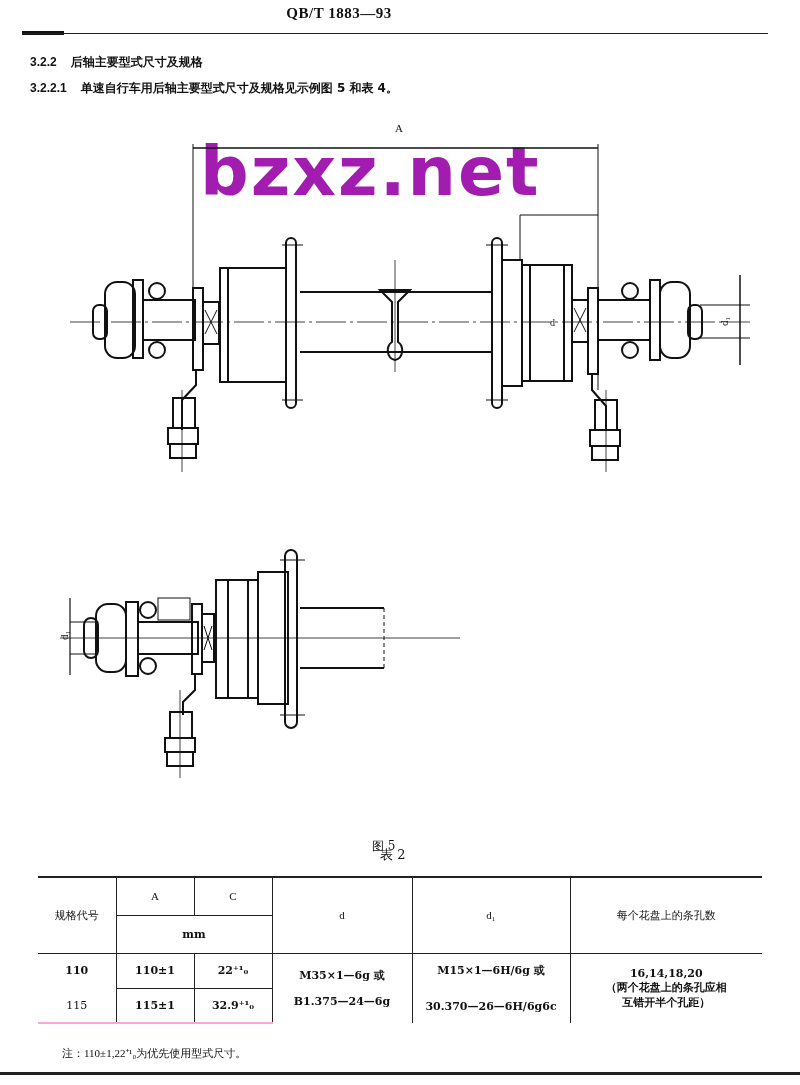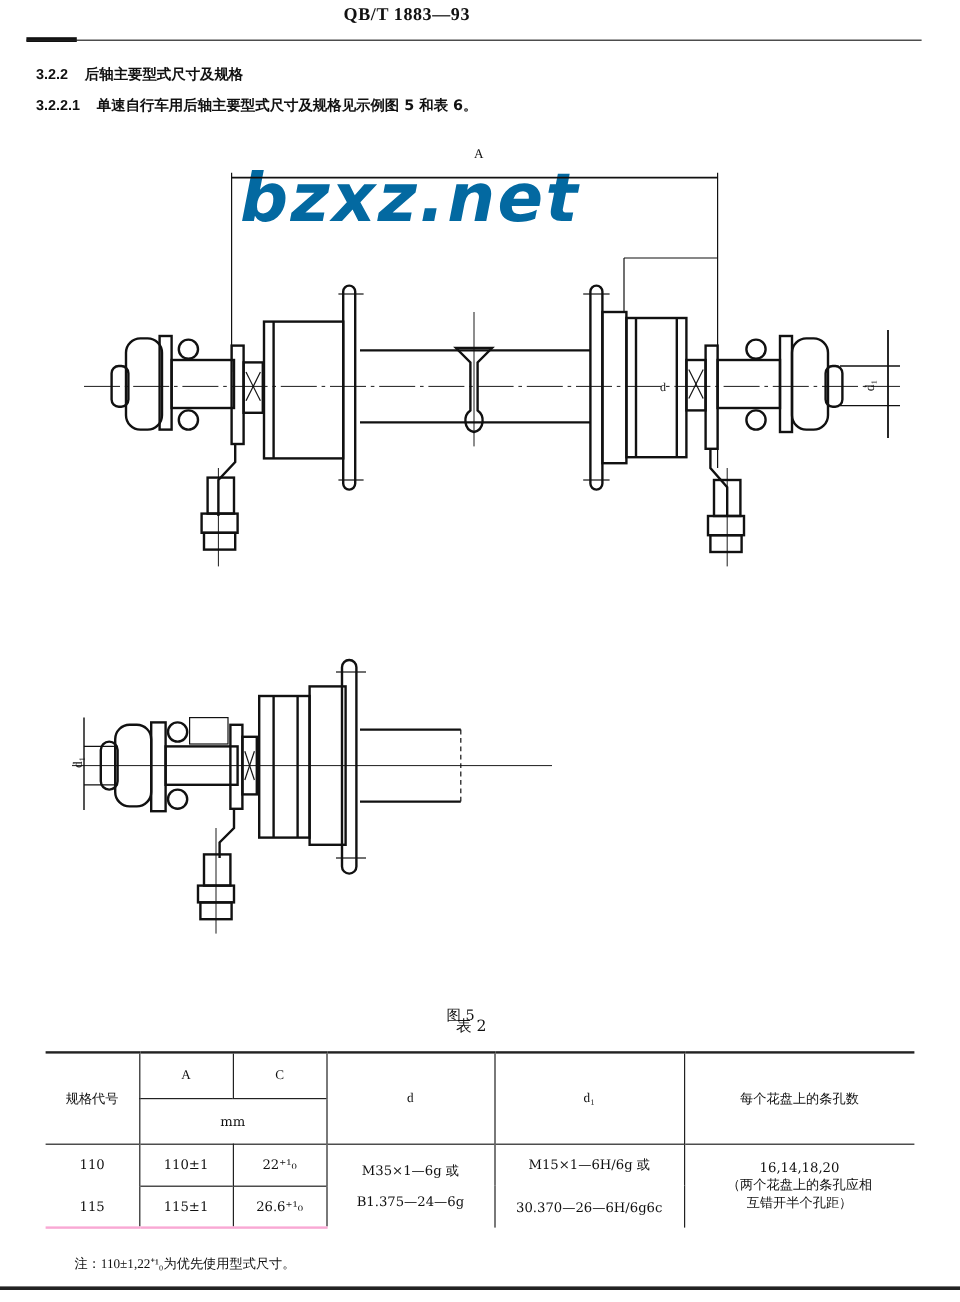--- a/index.html
+++ b/index.html
@@ -5,48 +5,48 @@
   html, body { margin:0; padding:0; background:#fff; }
   body { width:800px; height:1085px; position:relative; overflow:hidden;
          font-family:"DejaVu Serif", serif; color:#111; }
   .header-title { position:absolute; top:5px; left:0; width:678px; text-align:center;
          font-family:"Liberation Serif", serif; font-weight:bold; font-size:15px; letter-spacing:0.5px; }
   .header-rule { position:absolute; top:33px; left:22px; width:746px; height:1px; background:#222; }
   .header-rule-thick { position:absolute; top:31px; left:22px; width:42px; height:4px; background:#111; }
   .sec { position:absolute; left:30px; font-size:12px; font-family:"DejaVu Sans", sans-serif; font-weight:bold; }
   .sec .num { display:inline-block; margin-right:14px; font-family:Liberation Sans, sans-serif; }
   .watermark { position:absolute; top:138px; left:200px; font-family:"DejaVu Sans", sans-serif;
-         font-weight:bold; font-size:56px; color:#0369a1; letter-spacing:2px; line-height:1;font-style:italic; }
+         font-weight:bold; font-size:68px; color:#a21caf; letter-spacing:2px; line-height:1; }
   svg.drawing { position:absolute; }
   .fig-caption { position:absolute; top:838px; left:372px; font-size:12px; }
   .table-caption { position:absolute; top:846px; left:380px; font-size:13px; }
   table.spec { position:absolute; top:876px; left:38px; width:724px; border-collapse:collapse;
          font-size:11px; font-family:"DejaVu Serif", serif; }
   table.spec td { border-left:1px solid #222; border-right:1px solid #222; text-align:center; vertical-align:middle; padding:0 2px; }
   table.spec tr.top td { border-top:2px solid #222; }
-  table.spec .bt { border-top:1px solid #222; }
+  table.spec .bt { border-top:1px solid #222;font-weight:bold; }
   table.spec tr.bottom td { border-bottom:2px solid #f9a8d4; }
   table.spec td.first { border-left:none; }
   table.spec td.last { border-right:none;margin-left:13px; }
   .note { position:absolute; top:1045px; left:62px; font-size:11px; font-family:Liberation Serif, serif; }
   .footer-rule { position:absolute; top:1072px; left:0; width:800px; height:3px; background:#222; }
   .lbl { font-family:"Liberation Serif", serif; }
 </style>
 </head>
 <body>
 
 <div class="header-title">QB/T 1883—93</div>
 <div class="header-rule-thick"></div>
 <div class="header-rule"></div>
 
 <div class="sec" style="top:54px;">
   <span class="num">3.2.2</span><span>后轴主要型式尺寸及规格</span>
 </div>
 <div class="sec" style="top:80px;">
-  <span class="num">3.2.2.1</span><span>单速自行车用后轴主要型式尺寸及规格见示例图 5 和表 6。</span>
+  <span class="num">3.2.2.1</span><span>单速自行车用后轴主要型式尺寸及规格见示例图 5 和表 4。</span>
 </div>
 
 <div class="watermark">bzxz.net</div>
 
 <svg class="drawing" style="top:110px;left:60px;" width="720" height="370" viewBox="0 0 720 370">
   <g fill="none" stroke="#111" stroke-width="2">
 
     <line x1="133" y1="38" x2="538" y2="38" stroke-width="1.5"></line>
     <line x1="133" y1="34" x2="133" y2="200" stroke-width="1"></line>
     <line x1="538" y1="34" x2="538" y2="280" stroke-width="1"></line>
@@ -191,19 +191,19 @@
     </td>
     <td rowspan="2" class="last bt">
       <div>16,14,18,20</div>
       <div>（两个花盘上的条孔应相</div>
       <div>互错开半个孔距）</div>
     </td>
   </tr>
   <tr class="bottom" style="height:35px;">
     <td class="first">115</td>
     <td class="bt">115±1</td>
-    <td class="bt">26.6⁺¹₀</td>
+    <td class="bt">32.9⁺¹₀</td>
   </tr>
 </tbody>
   </table>
 
 <div class="note">注：110±1,22⁺¹₀为优先使用型式尺寸。</div>
 <div class="footer-rule"></div>
 
 </body></html>

